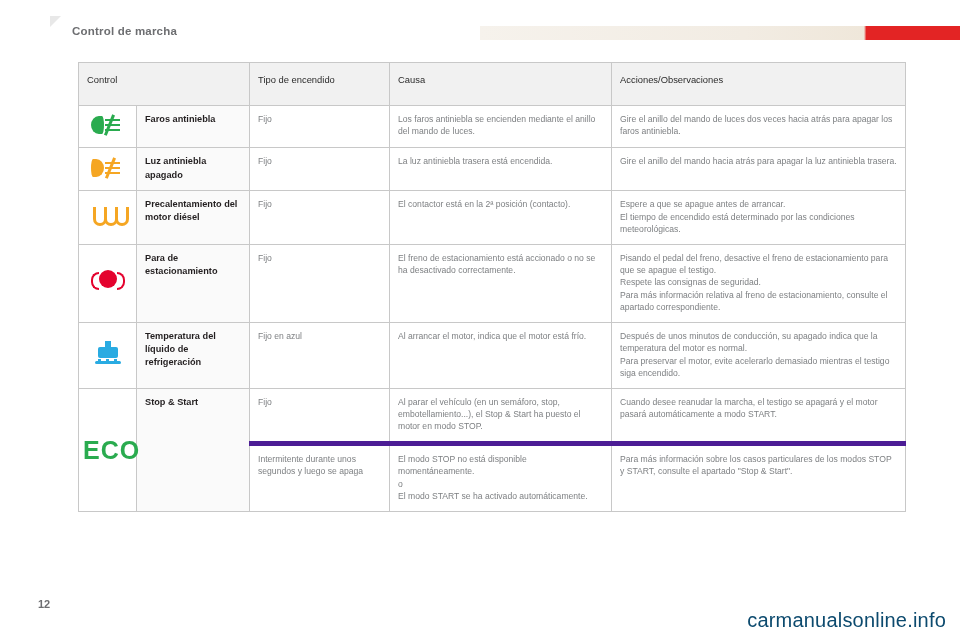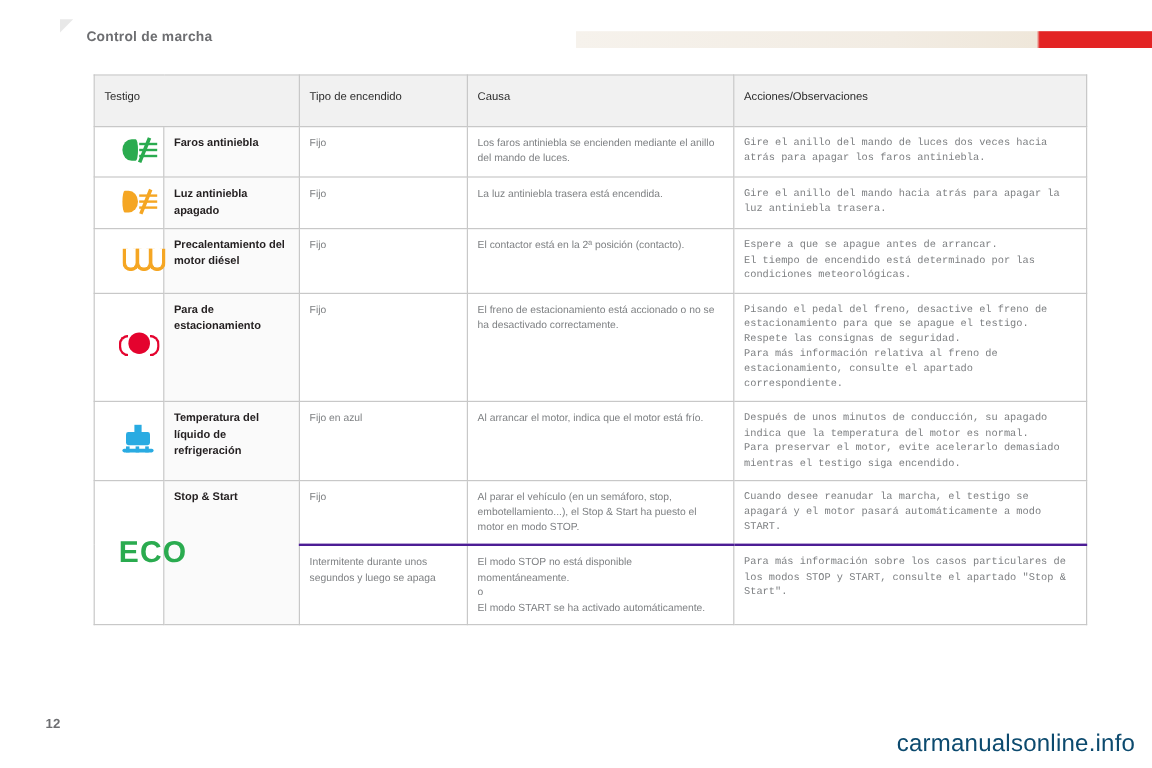--- a/index.html
+++ b/index.html
@@ -91,35 +91,35 @@
   }
   .col-icon { width: 58px; }
   .col-name { width: 113px; }
   .col-type { width: 140px; }
   .col-cause { width: 222px; }
   .col-actions { width: auto; }
 
   td.icon-cell {
     text-align: center;
     vertical-align: middle;
-    padding: 6px 20px;
+    padding: 6px 4px;
   }
   td.name-cell {
     font-weight: bold;
     color: #231f20;
     font-size: 9.2px;
     background: #fafafa;
   }
   td.type-cell, td.cause-cell, td.actions-cell {
     color: #7e8083;
   }
-  td.actions-cell { color: #7e8083; font-family: Liberation Mono, monospace; }
+  td.actions-cell { color: #7e8083; }
 
   .sub-row td {
-    border-top: 2px solid #4c1d95;
+    border-top: 5px solid #4c1d95;
   }
 
   
   .icon {
     display: inline-block;
     position: relative;
   }
   
   .ic-fog-front {
     width: 40px; height: 26px;
@@ -278,21 +278,21 @@
     <table>
       <colgroup>
         <col class="col-icon">
         <col class="col-name">
         <col class="col-type">
         <col class="col-cause">
         <col class="col-actions">
       </colgroup>
       <thead>
         <tr>
-          <th colspan="2">Testigo</th>
+          <th colspan="2">Control</th>
           <th>Tipo de encendido</th>
           <th>Causa</th>
           <th>Acciones/Observaciones</th>
         </tr>
       </thead>
       <tbody>
 
         <tr>
           <td class="icon-cell">
             <span class="icon ic-fog-front">

